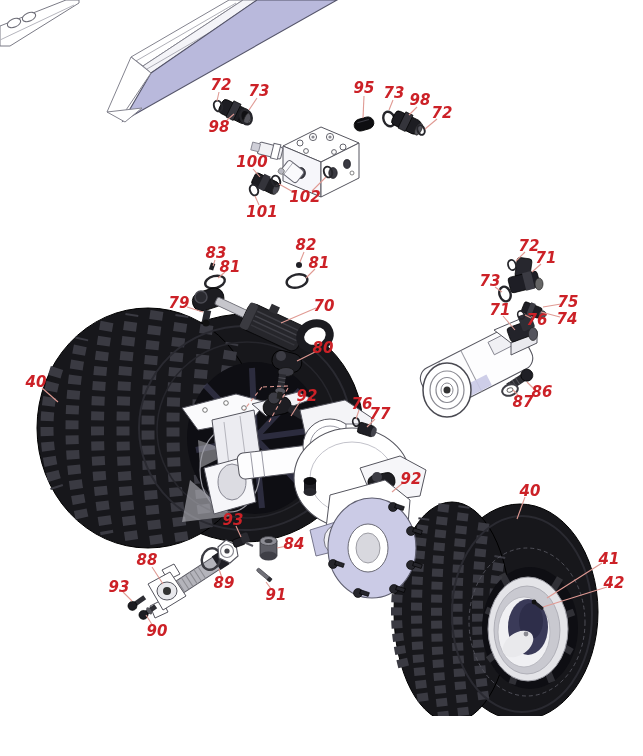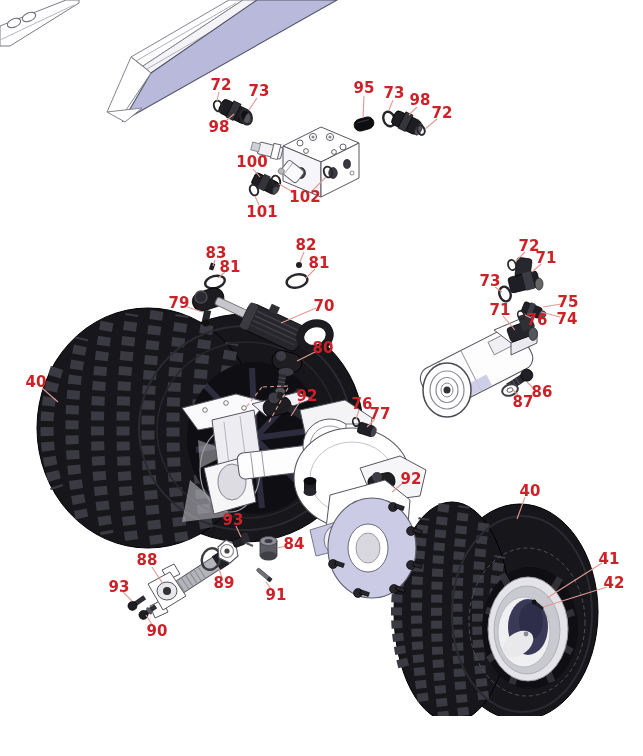--- a/index.html
+++ b/index.html
@@ -1,16 +1,16 @@
 <!DOCTYPE html>
 <html><head>
 <meta charset="utf-8">
 <style>
   html,body{margin:0;padding:0;background:#ffffff;}
-  #stage{position:relative;width:643px;height:716px;background:#ffffff;overflow:hidden;}
+  #stage{position:relative;width:643px;height:716px;background:#ffffff;overflow:hidden;font-style:italic;}
   svg{display:block;}
   .callout{font-family:"DejaVu Sans","Liberation Sans",sans-serif;font-weight:bold;font-size:15px;text-anchor:middle;}
   .oring{fill:none;stroke:#26262b;}
 </style>
 </head>
 <body>
 
 <div id="stage">
 <svg id="scene" width="643" height="756" viewBox="0 0 643 756">
 

